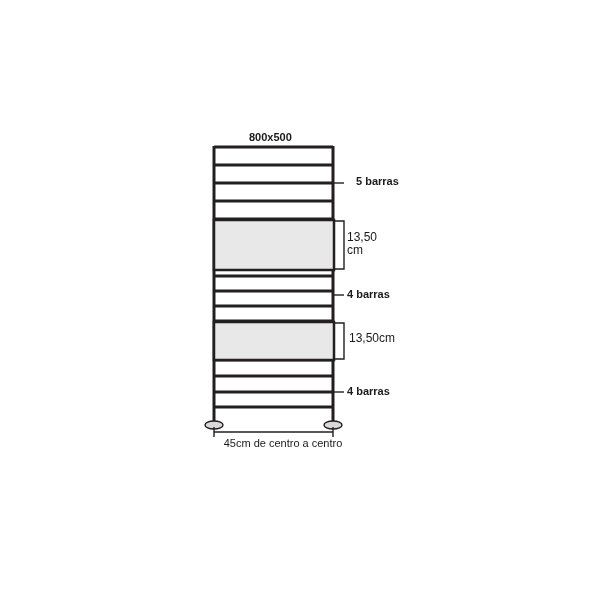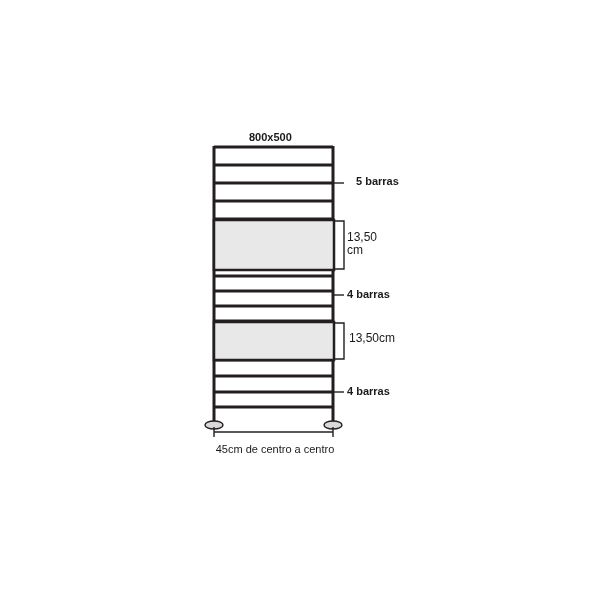--- a/index.html
+++ b/index.html
@@ -109,15 +109,15 @@
 
   <div class="dim-label" style="left:347px; top:231px;">13,50
 cm</div>
 
   <div class="label" style="left:347px; top:288px;">4 barras</div>
 
   <div class="dim-label" style="left:349px; top:332px;">13,50cm</div>
 
   <div class="label" style="left:347px; top:385px;">4 barras</div>
 
-  <div class="caption" style="left:185px; top:436px;margin-top:6px;">45cm de centro a centro</div>
+  <div class="caption" style="left:193px; top:436px;">45cm de centro a centro</div>
 
 </div>
 
 </body></html>

